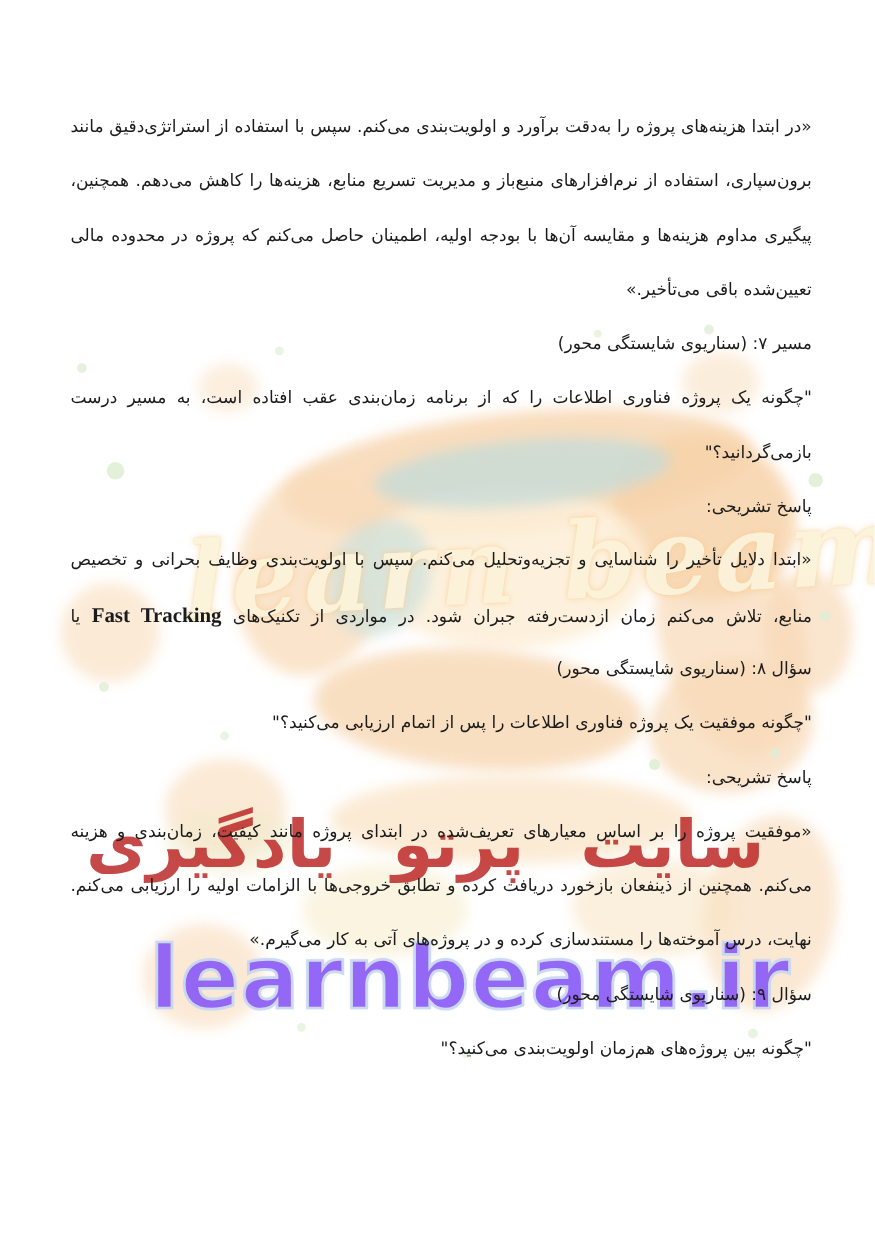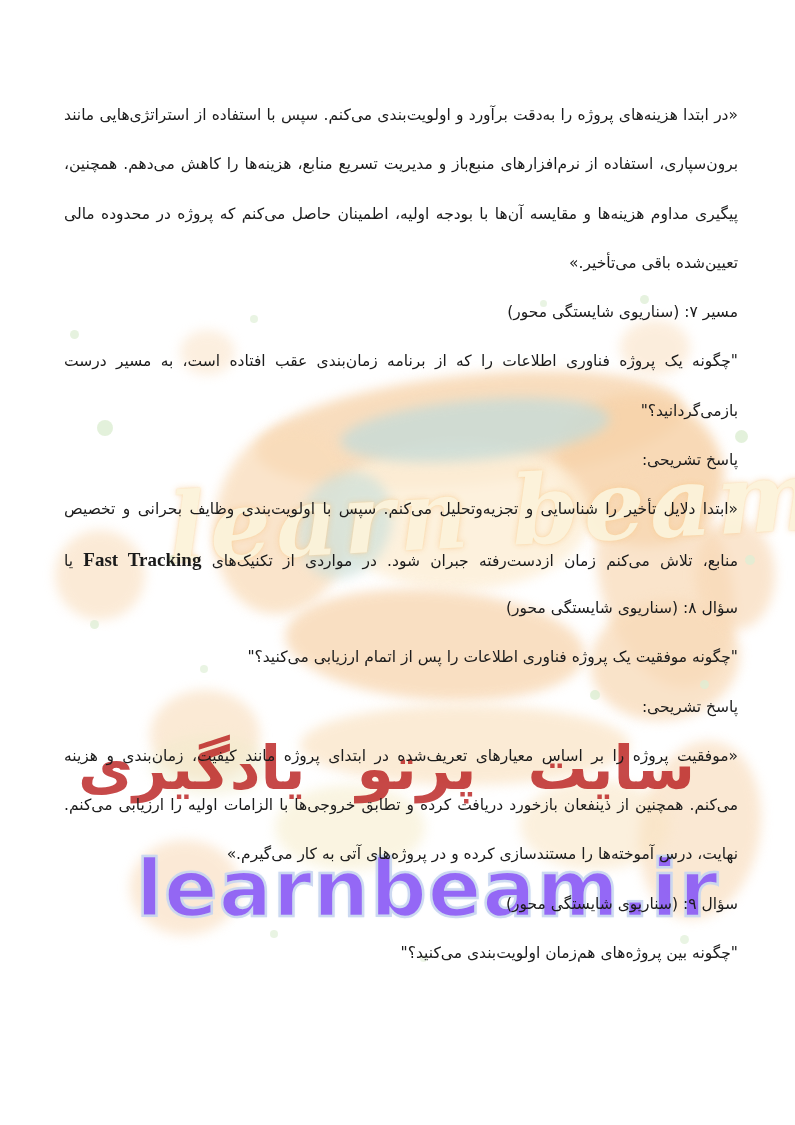--- a/index.html
+++ b/index.html
@@ -79,21 +79,21 @@
       <div class="dot" style="left: 420px; top: 955px; width: 7px; height: 7px; background: rgb(230, 242, 222);"></div>
     </div>
 
   <div class="script-wm">learn beam</div>
 
   <div class="pink-wm">سایت پرتو یادگیری</div>
 
   <div class="domain-wm">learnbeam.ir</div>
 
   <div class="doc" dir="rtl">
-    <div class="line justify">«در ابتدا هزینه‌های پروژه را به‌دقت برآورد و اولویت‌بندی می‌کنم. سپس با استفاده از استراتژی‌هایی مانند</div>
+    <div class="line justify">«در ابتدا هزینه‌های پروژه را به‌دقت برآورد و اولویت‌بندی می‌کنم. سپس با استفاده از استراتژی‌دقیق مانند</div>
     <div class="line justify">برون‌سپاری، استفاده از نرم‌افزارهای منبع‌باز و مدیریت تسریع منابع، هزینه‌ها را کاهش می‌دهم. همچنین، با</div>
     <div class="line justify">پیگیری مداوم هزینه‌ها و مقایسه آن‌ها با بودجه اولیه، اطمینان حاصل می‌کنم که پروژه در محدوده مالی</div>
     <div class="line right">تعیین‌شده باقی می‌تأخیر.»</div>
     <div class="line right">مسیر ۷: (سناریوی شایستگی محور)</div>
     <div class="line justify">"چگونه یک پروژه فناوری اطلاعات را که از برنامه زمان‌بندی عقب افتاده است، به مسیر درست</div>
     <div class="line right">بازمی‌گردانید؟"</div>
     <div class="line right">پاسخ تشریحی:</div>
     <div class="line justify">«ابتدا دلایل تأخیر را شناسایی و تجزیه‌وتحلیل می‌کنم. سپس با اولویت‌بندی وظایف بحرانی و تخصیص مجدد</div>
     <div class="line justify">منابع، تلاش می‌کنم زمان ازدست‌رفته جبران شود. در مواردی از تکنیک‌های <span class="latin">Fast Tracking</span> یا</div>
     <div class="line right">سؤال ۸: (سناریوی شایستگی محور)</div>

